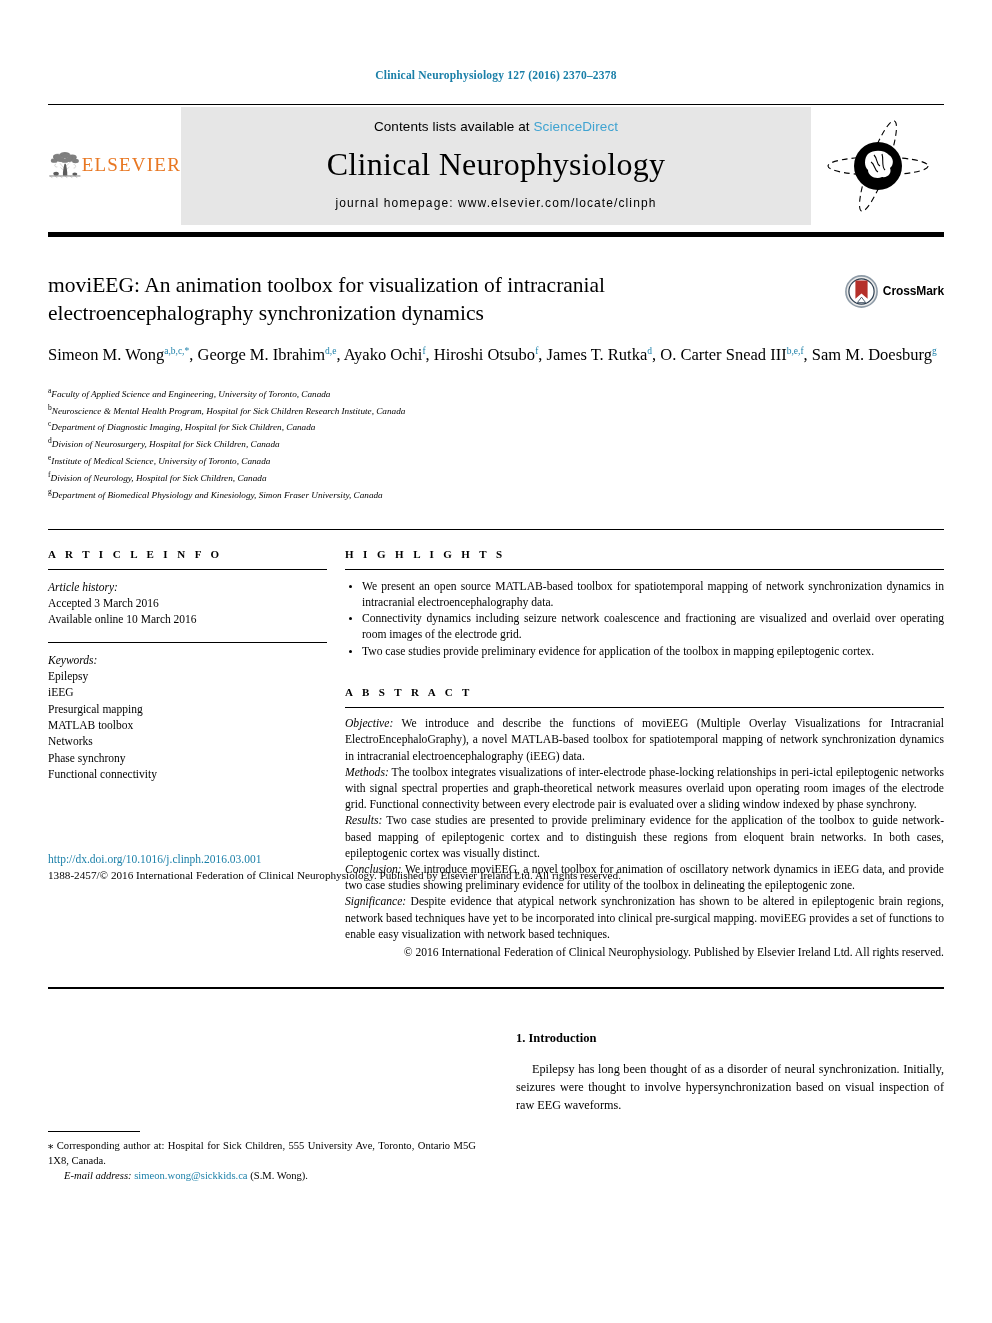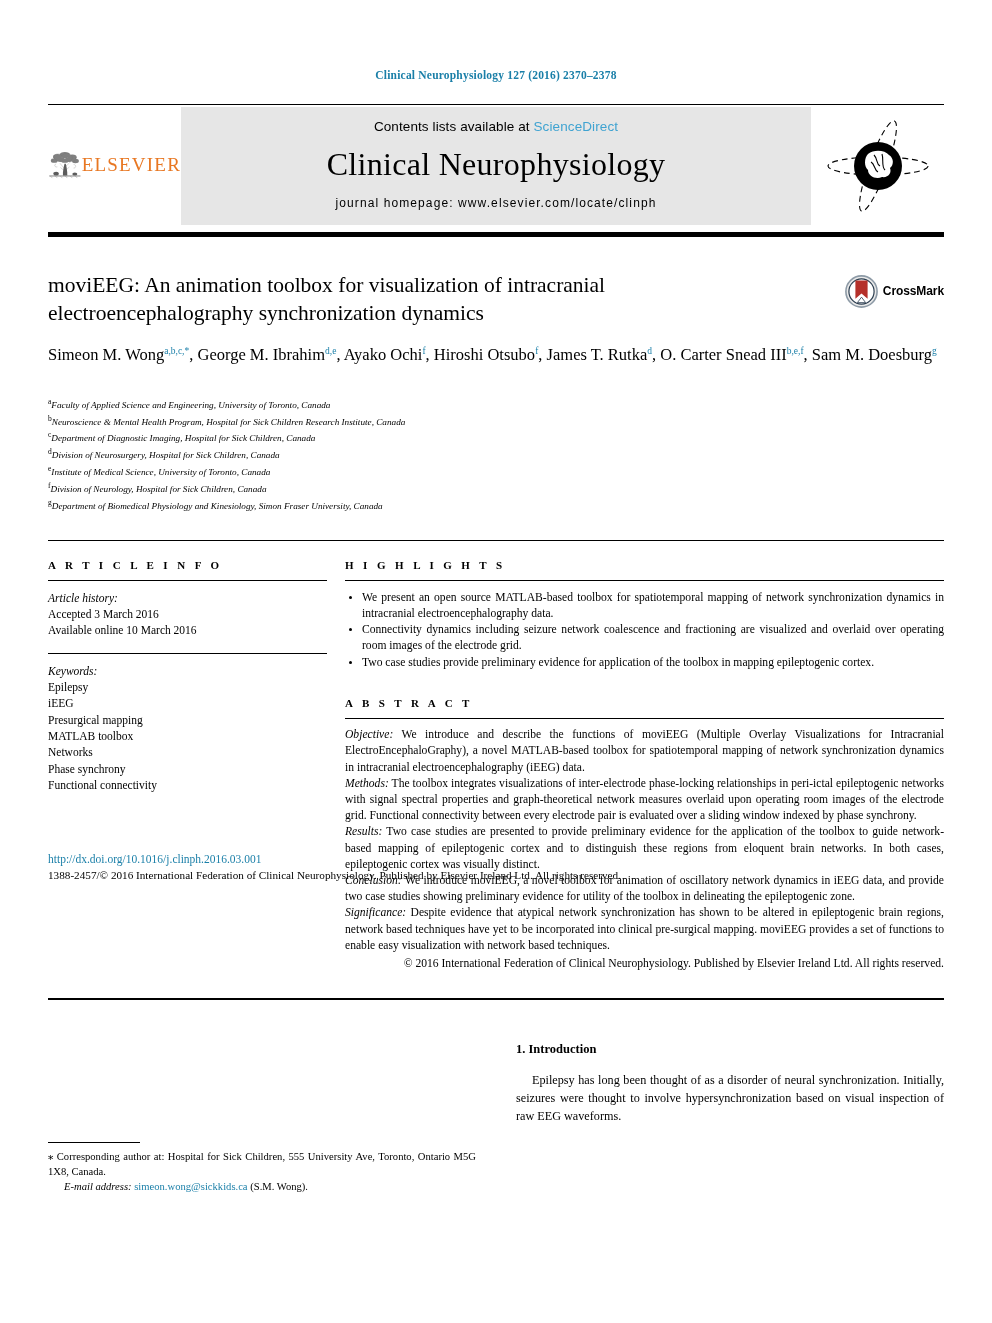--- a/index.html
+++ b/index.html
@@ -141,21 +141,21 @@
 
   .authors {
     margin-top: 16px;
     font-family: "Liberation Serif", serif;
     font-size: 16.5px;
     line-height: 1.42;
   }
   .authors sup { color: #1a7fa8; font-size: 9.5px; vertical-align: super; }
 
   .affils {
-    margin-top: 29px;
+    margin-top: 18px;
     font-size: 9.2px;
     line-height: 1.5;
     font-style: italic;
     font-family: "Liberation Serif", serif;
   }
   .affils div sup { font-style: normal; font-size: 7.5px; }
 
   
   .rule-abstract-top {
     border-top: 1.6px solid #000;

